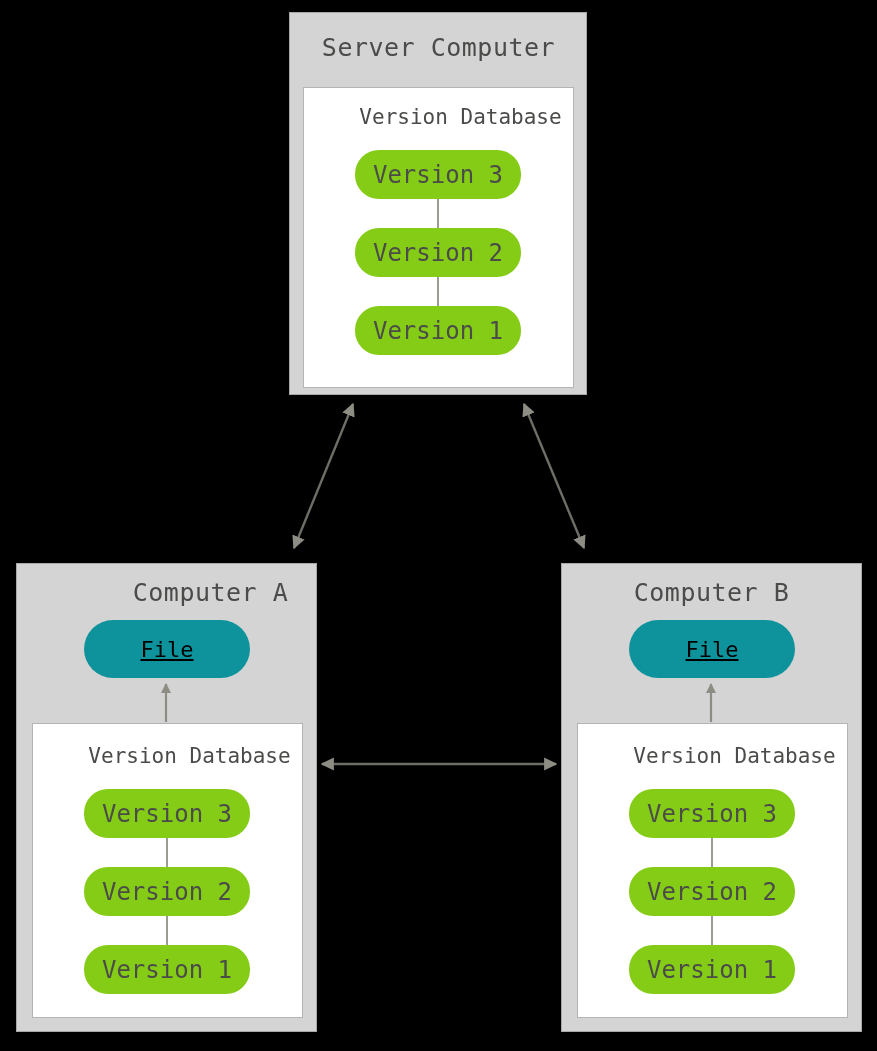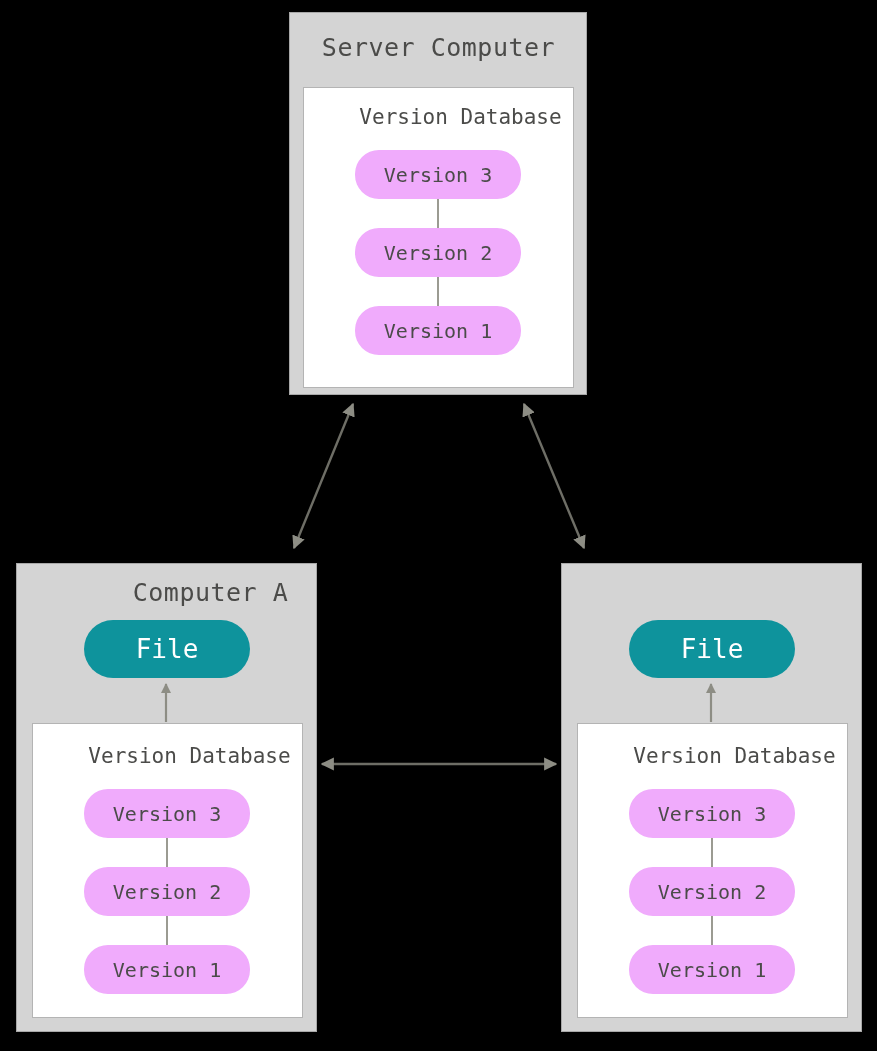--- a/index.html
+++ b/index.html
@@ -71,24 +71,24 @@
     white-space: nowrap;
     margin-left: 22px;
   }
   #vdbtitle-server { top: 105px; }
   #vdbtitle-a      { top: 744px; }
   #vdbtitle-b      { top: 744px; }
 
   
   .pill {
     position: absolute;
-    background: #f0abfc;
+    background: #84cc16;
     border-radius: 24px;
     color: #4b4b49;
-    font-size: 20px;
+    font-size: 24px;
     display: flex;
     align-items: center;
     justify-content: center;
     box-sizing: border-box;
     white-space: nowrap;
   }
   .pill-server { left: 355px; width: 166px; height: 49px; }
   .pill-a      { left: 84px;  width: 166px; height: 49px; }
   .pill-b      { left: 629px; width: 166px; height: 49px; }
 
@@ -101,27 +101,28 @@
   .row-l-v1 { top: 945px; }
 
   
   .file-pill {
     position: absolute;
     top: 620px;
     width: 166px;
     height: 58px;
     background: #0e939c;
     border-radius: 29px;
-    color: #ffffff;
-    font-size: 26px;
+    color: #000000;
+    font-size: 22px;
     display: flex;
     align-items: center;
     justify-content: center;
     box-sizing: border-box;
     white-space: nowrap;
+    text-decoration: underline;
   }
   #file-a { left: 84px; }
   #file-b { left: 629px; }
 
   
   .connector {
     position: absolute;
     width: 2px;
     background: #9b9b92;
   }
@@ -170,20 +171,21 @@
   <div class="vdb-title" id="vdbtitle-a" style="left:32px; width:271px;">Version Database</div>
 
   <div class="connector conn-h-a conn-l-1"></div>
   <div class="connector conn-h-a conn-l-2"></div>
 
   <div class="pill pill-a row-l-v3">Version 3</div>
   <div class="pill pill-a row-l-v2">Version 2</div>
   <div class="pill pill-a row-l-v1">Version 1</div>
 
   <div class="panel" id="panel-b"></div>
+  <div class="panel-title" id="title-b" style="left:561px; width:301px;">Computer B</div>
 
   <div class="file-pill" id="file-b">File</div>
 
   <div class="vdb" id="vdb-b"></div>
   <div class="vdb-title" id="vdbtitle-b" style="left:577px; width:271px;">Version Database</div>
 
   <div class="connector conn-h-b conn-l-1"></div>
   <div class="connector conn-h-b conn-l-2"></div>
 
   <div class="pill pill-b row-l-v3">Version 3</div>

